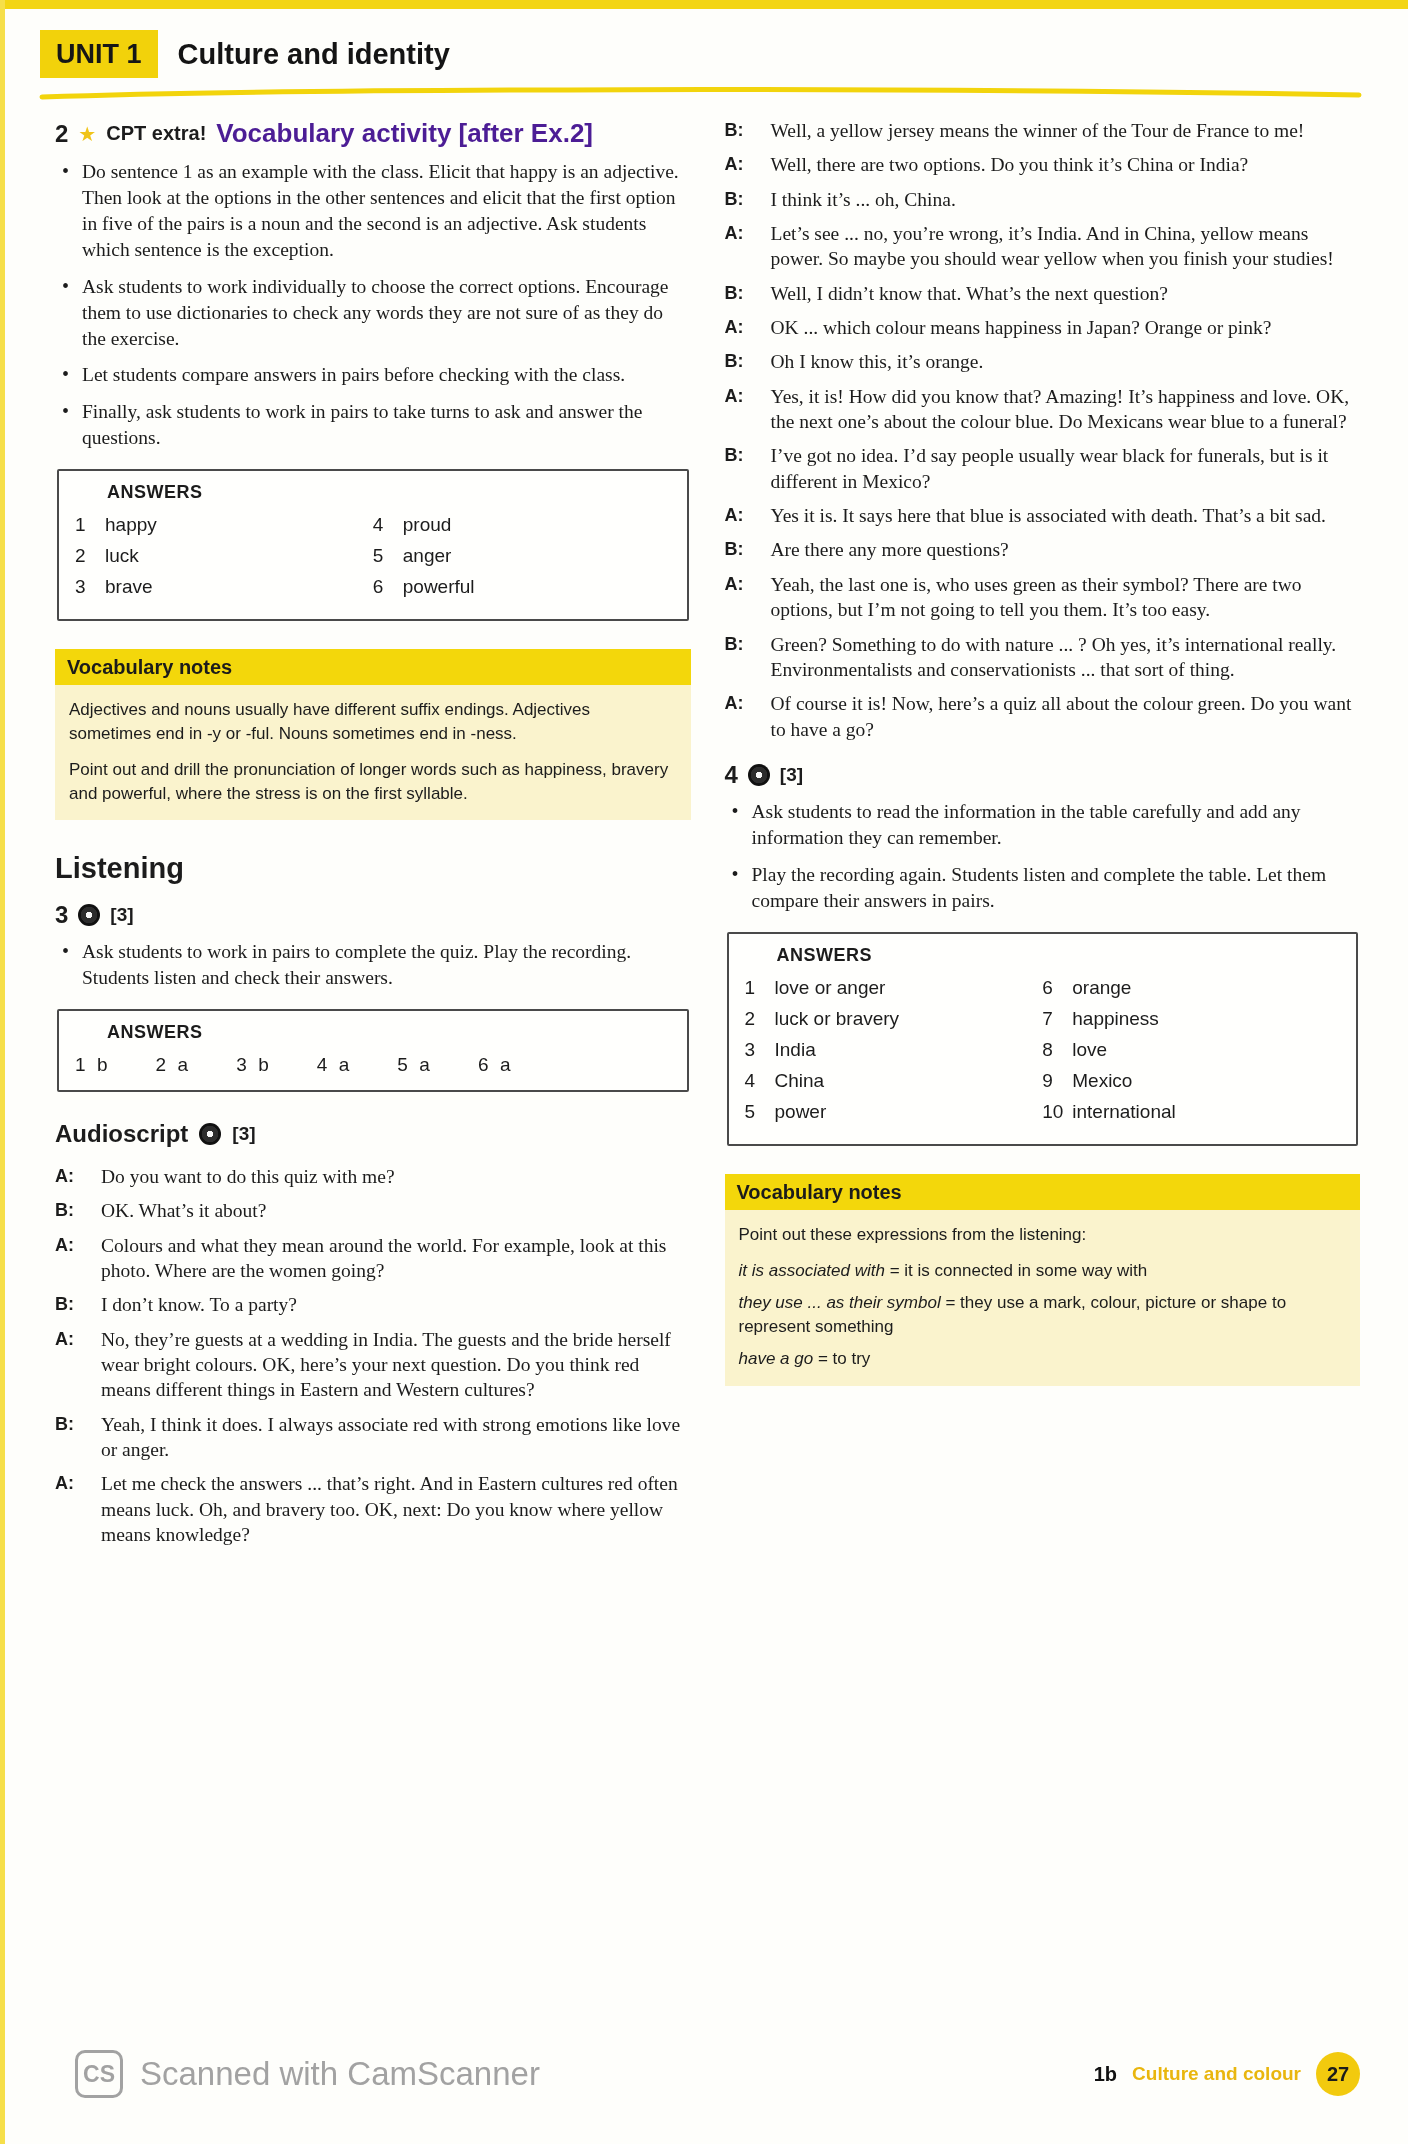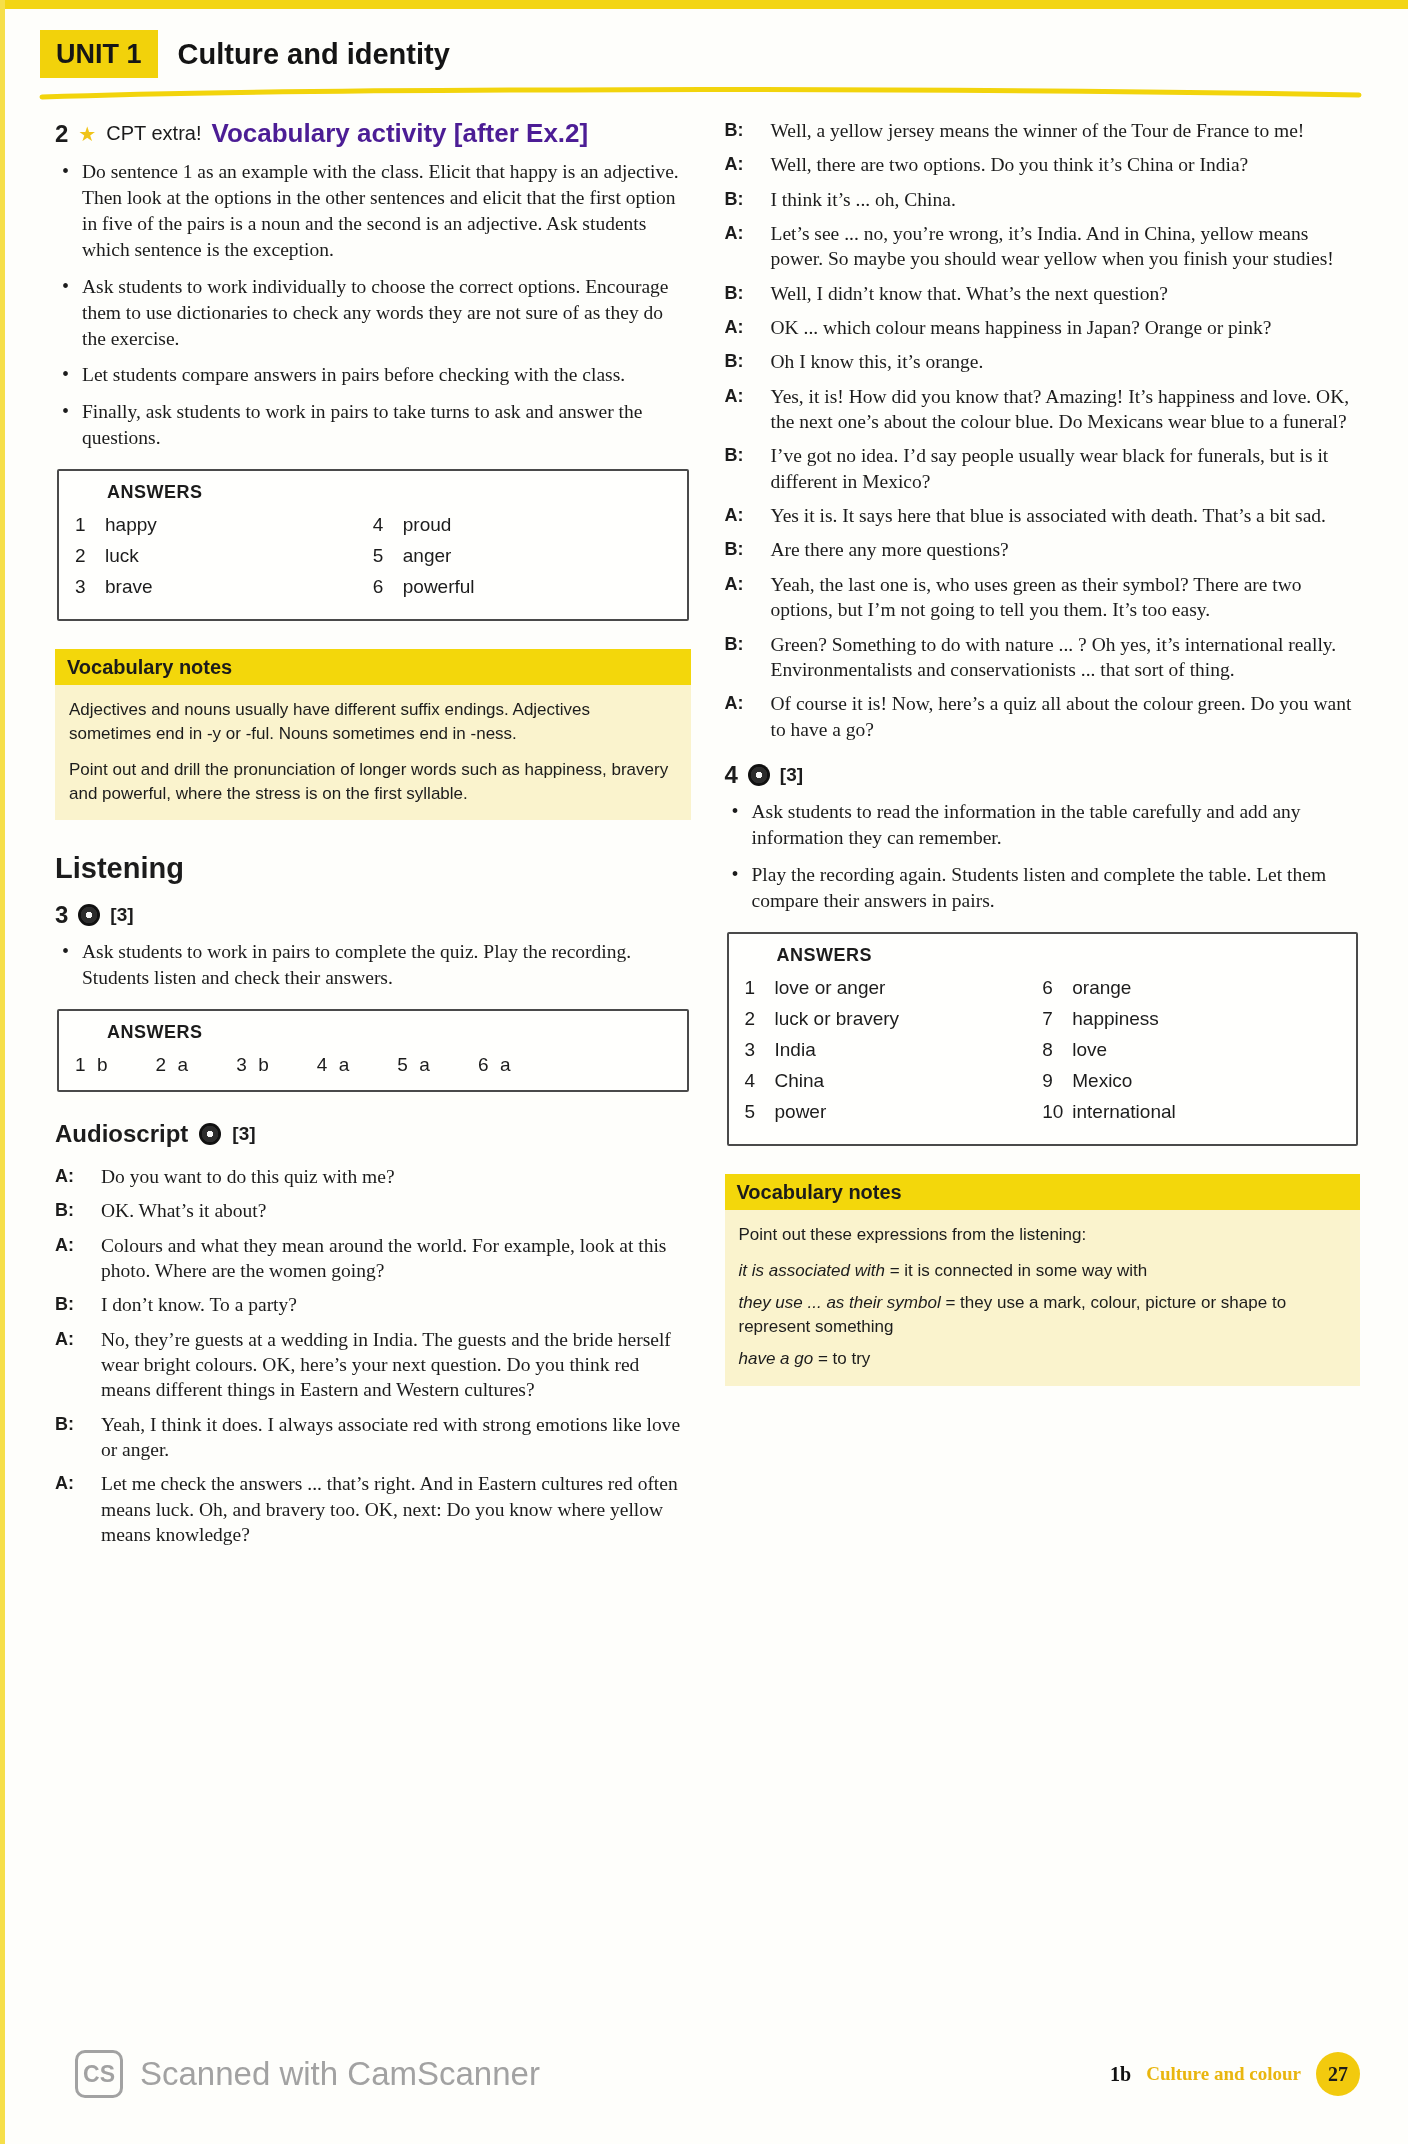--- a/index.html
+++ b/index.html
@@ -23,21 +23,21 @@
   .swoosh { margin:8px 40px 0 38px; height:16px; }
 
   
   .columns { display:flex; gap:34px; padding:16px 48px 0 55px; align-items:flex-start; }
   .col { width:50%; }
 
   
   .act-header { display:flex; align-items:center; gap:10px; font-family:"Liberation Sans", sans-serif; margin:0 0 10px; }
   .act-num { font-weight:bold; font-size:24px; }
   .star-icon { color:#f0c419; font-size:20px; line-height:1; }
-  .cpt-label { font-weight:normal; font-size:20px; }
+  .cpt-label { font-weight:bold; font-size:20px; }
   .cpt-desc { font-size:26px; font-weight:bold; color:#4c1d95; }
   .track { font-family:"Liberation Sans", sans-serif; font-weight:bold; font-size:19px; }
   .disc-icon {
     display:inline-block; width:22px; height:22px; border-radius:50%;
     background: radial-gradient(circle at 50% 50%, #f6f6f6 0 3px, #2c2c2c 3.5px 8px, #101010 8.5px);
     flex:0 0 auto;
   }
 
   
   ul.bullets { list-style:none; margin:0 0 4px; padding:0; }
@@ -76,21 +76,21 @@
   .speaker { flex:0 0 46px; font-family:"Liberation Sans", sans-serif; font-weight:bold; font-size:18px; padding-top:2px; }
   .dialog-text { font-size:19.5px; line-height:1.3; }
 
   .spacer-sm { height:10px; }
 
   
   .footer { position:absolute; left:55px; right:48px; bottom:46px; display:flex; justify-content:space-between; align-items:center; }
   .camscanner { display:flex; align-items:center; gap:17px; color:#a2a2a2; font-family:"Liberation Sans", sans-serif; }
   .cs-logo { width:48px; height:48px; border:3px solid #a2a2a2; border-radius:10px; display:flex; align-items:center; justify-content:center; font-weight:bold; font-size:23px;margin-left:20px; }
   .cs-text { font-size:33px; }
-  .lesson-info { display:flex; align-items:center; gap:15px; font-family:Liberation Serif, serif; }
+  .lesson-info { display:flex; align-items:center; gap:15px; font-family:Liberation Sans, sans-serif; }
   .lesson-code { font-weight:bold; font-size:20px; color:#111; }
   .lesson-title { font-weight:bold; font-size:19px; color:#e9b60e; }
   .page-circle { width:44px; height:44px; border-radius:50%; background:#f2ca0e; display:flex; align-items:center; justify-content:center; font-weight:bold; font-size:20px; color:#1c1c1c; }
 </style>
 </head>
 <body>
 
 <div class="page">
   <div class="edge-top"></div>
   <div class="edge-left"></div>

